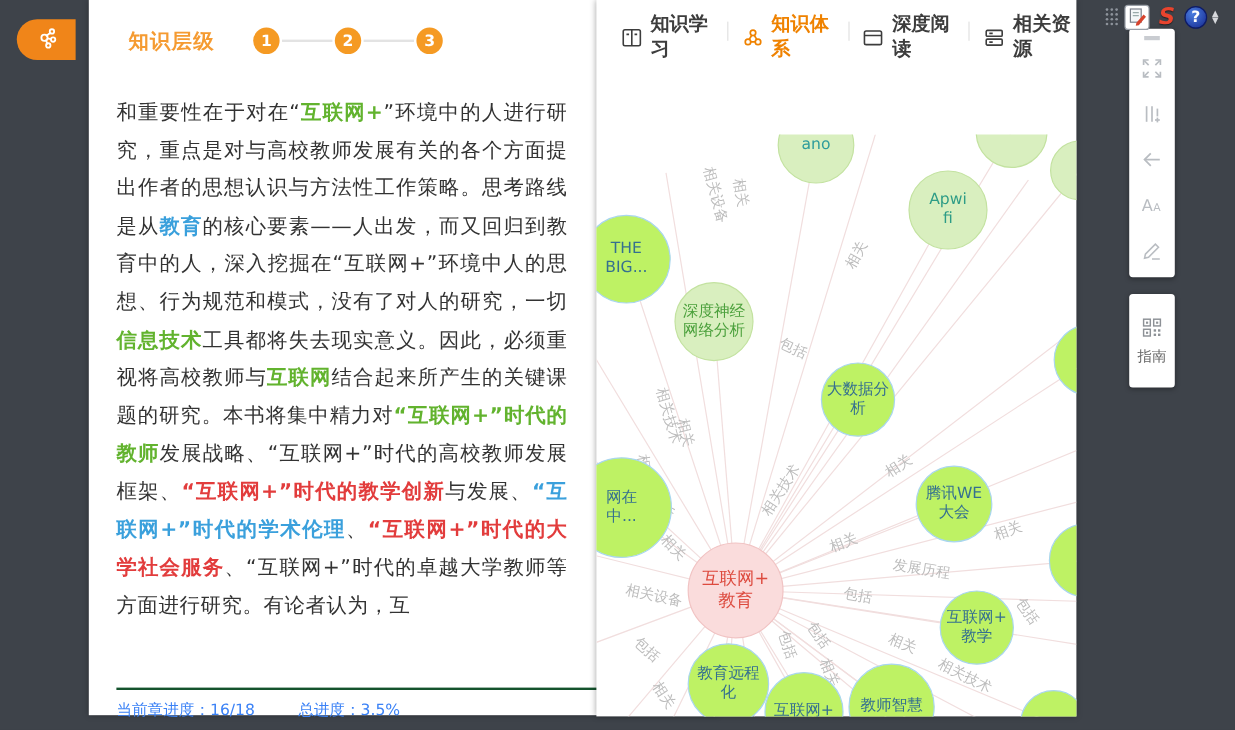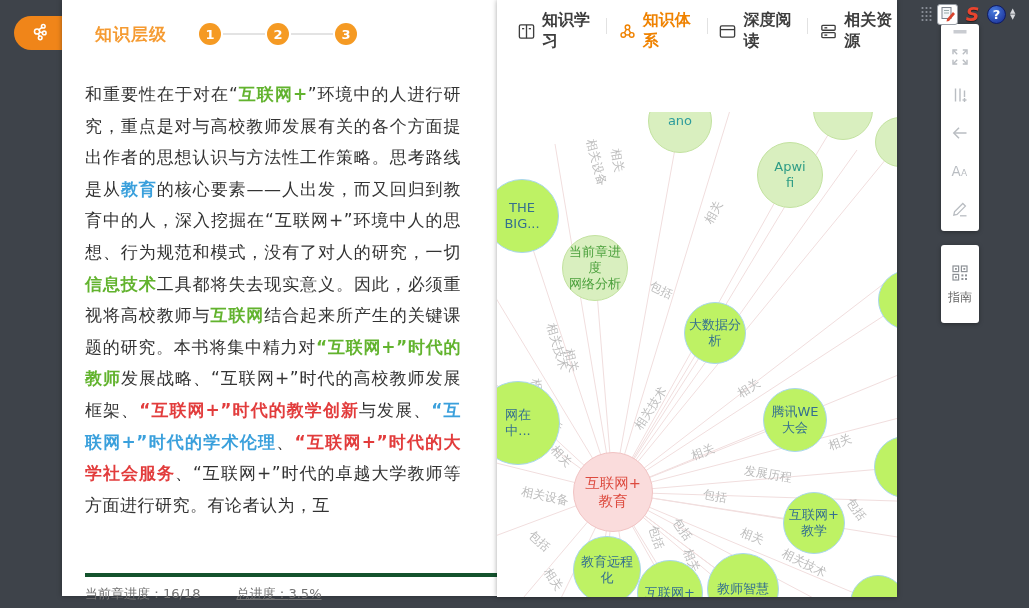--- a/index.html
+++ b/index.html
@@ -5,21 +5,21 @@
   * { box-sizing: border-box; margin: 0; padding: 0; }
   html,body { width:1029px; height:608px; }
   body {
     position: relative;
     background: #3e434a;
     font-family: "DejaVu Sans", "Liberation Sans", sans-serif;
     overflow: hidden;
   }
   
   .left-card {
-    position:absolute; left:62px; top:0; width:524px; height:596px;
+    position:absolute; left:74px; top:0; width:524px; height:596px;
     background:#fff; box-shadow:0 0 5px rgba(0,0,0,.35);padding-left:44px;
   }
   .fab {
     position:absolute; left:14px; top:16px; width:49px; height:34px;
     background:#f08519; border-radius:17px 0 0 17px;
     display:flex; align-items:center; justify-content:center; cursor:pointer;
   }
   .lp-header { position:absolute; left:33px; top:21px; display:flex; align-items:center; height:26px; }
   .lp-title  { color:#f59b32; font-weight:bold; font-size:17px; letter-spacing:1px; }
   .steps { display:flex; align-items:center; margin-left:32px; }
@@ -31,24 +31,24 @@
   .lp-text {
     position:absolute; left:23px; top:79px; width:376px;
     font-size:17px; line-height:31.6px; color:#333;
     text-align:justify; letter-spacing:.5px;
   }
   .lp-text .g { color:#62b32e; font-weight:bold; }
   .lp-text .b { color:#3aa0dc; font-weight:bold; }
   .lp-text .r { color:#e23c3c; font-weight:bold; }
   .lp-footer {
     position:absolute; left:23px; right:23px; top:573px;
-    border-top:4px solid #14532d; padding-top:8px;
-    font-size:13px; color:#737373; display:flex;
-  }
-  .lp-footer .pair + .pair { margin-left:36px;text-decoration:underline; }
+    border-top:2px solid #14532d; padding-top:8px;
+    font-size:13px; color:#3b82f6; display:flex;
+  }
+  .lp-footer .pair + .pair { margin-left:36px; }
   
   .right-card {
     position:absolute; left:497px; top:0; width:400px; height:597px;
     background:#fff; box-shadow:0 0 5px rgba(0,0,0,.35);
   }
   .tabs { position:absolute; left:20px; top:18px; display:flex; height:26px; }
   .tab { display:flex; align-items:center; gap:6px; color:#3d3d3d; font-size:16px; font-weight:bold; cursor:pointer; }
   .tab .t-icon { display:flex; align-items:center; }
   .tab.active { color:#ef8200; }
   .tab-sep { width:1px; height:16px; background:#e2e2e2; margin:0 11px; }
@@ -289,21 +289,21 @@
         </div>
       </div>
       <div class="gnode blue" style="left: 187px; top: 190px; width: 62px; height: 62px;">
         <div>
           <div>大数据分</div>
           <div>析</div>
         </div>
       </div>
       <div class="gnode green" style="left: 65px; top: 123px; width: 66px; height: 66px;">
         <div>
-          <div>当前章进度</div>
+          <div>深度神经</div>
           <div>网络分析</div>
         </div>
       </div>
       <div class="gnode blue" style="left: -12px; top: 67px; width: 74px; height: 74px;">
         <div>
           <div>THE</div>
           <div>BIG...</div>
         </div>
       </div>
       <div class="gnode blue" style="left: -21px; top: 269px; width: 84px; height: 84px;">

